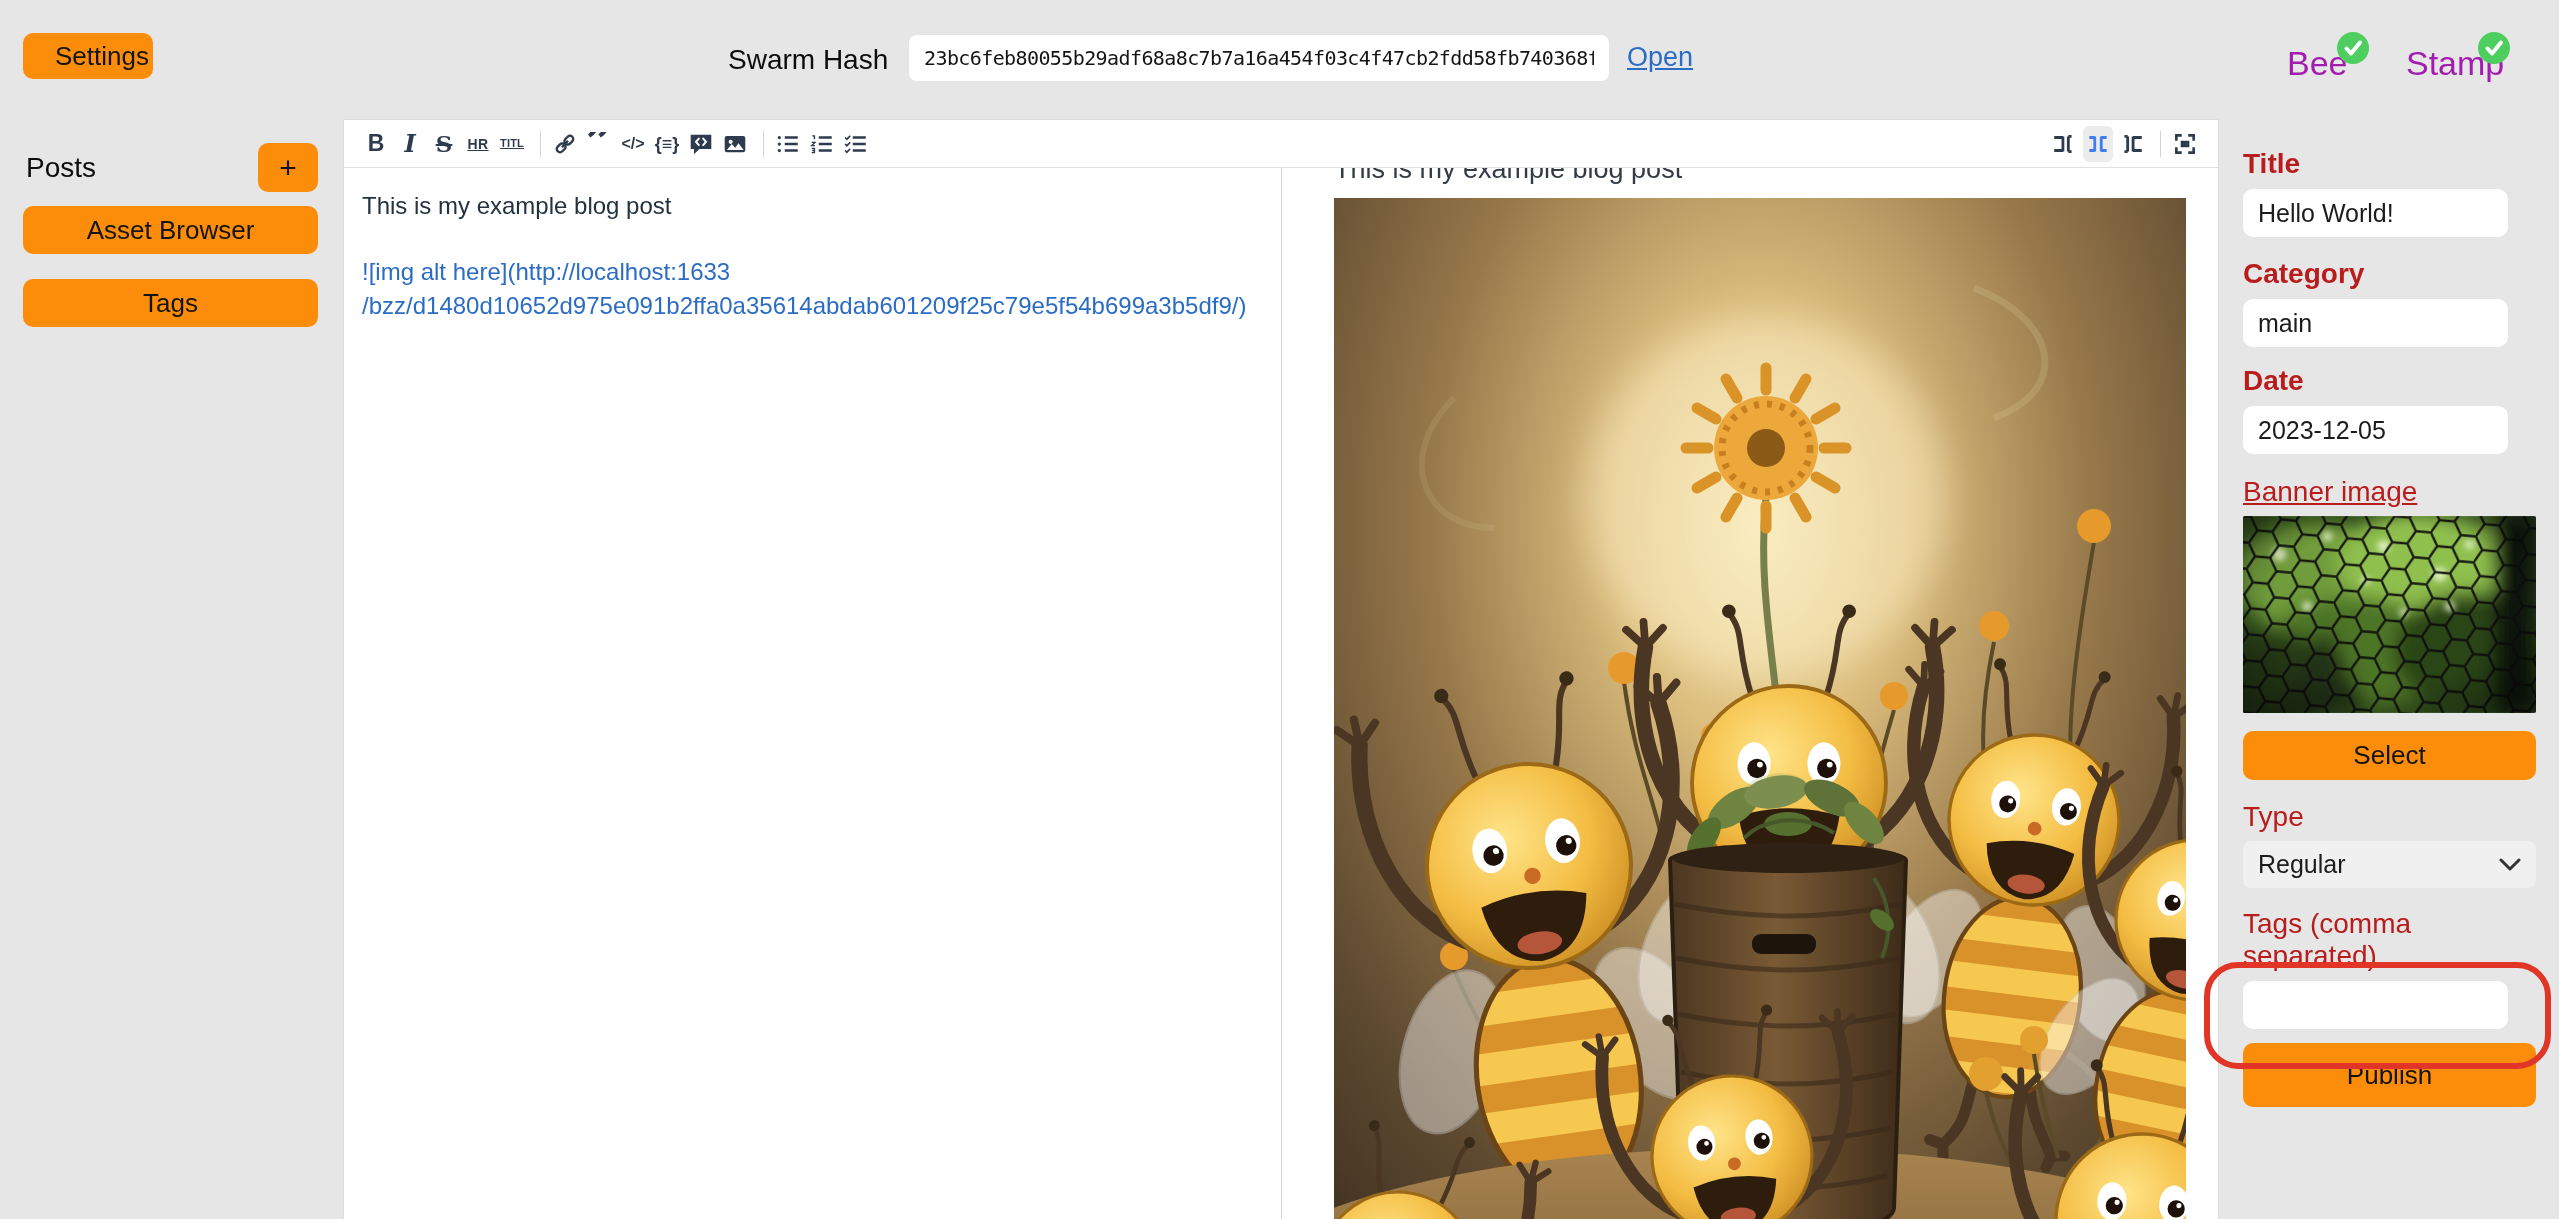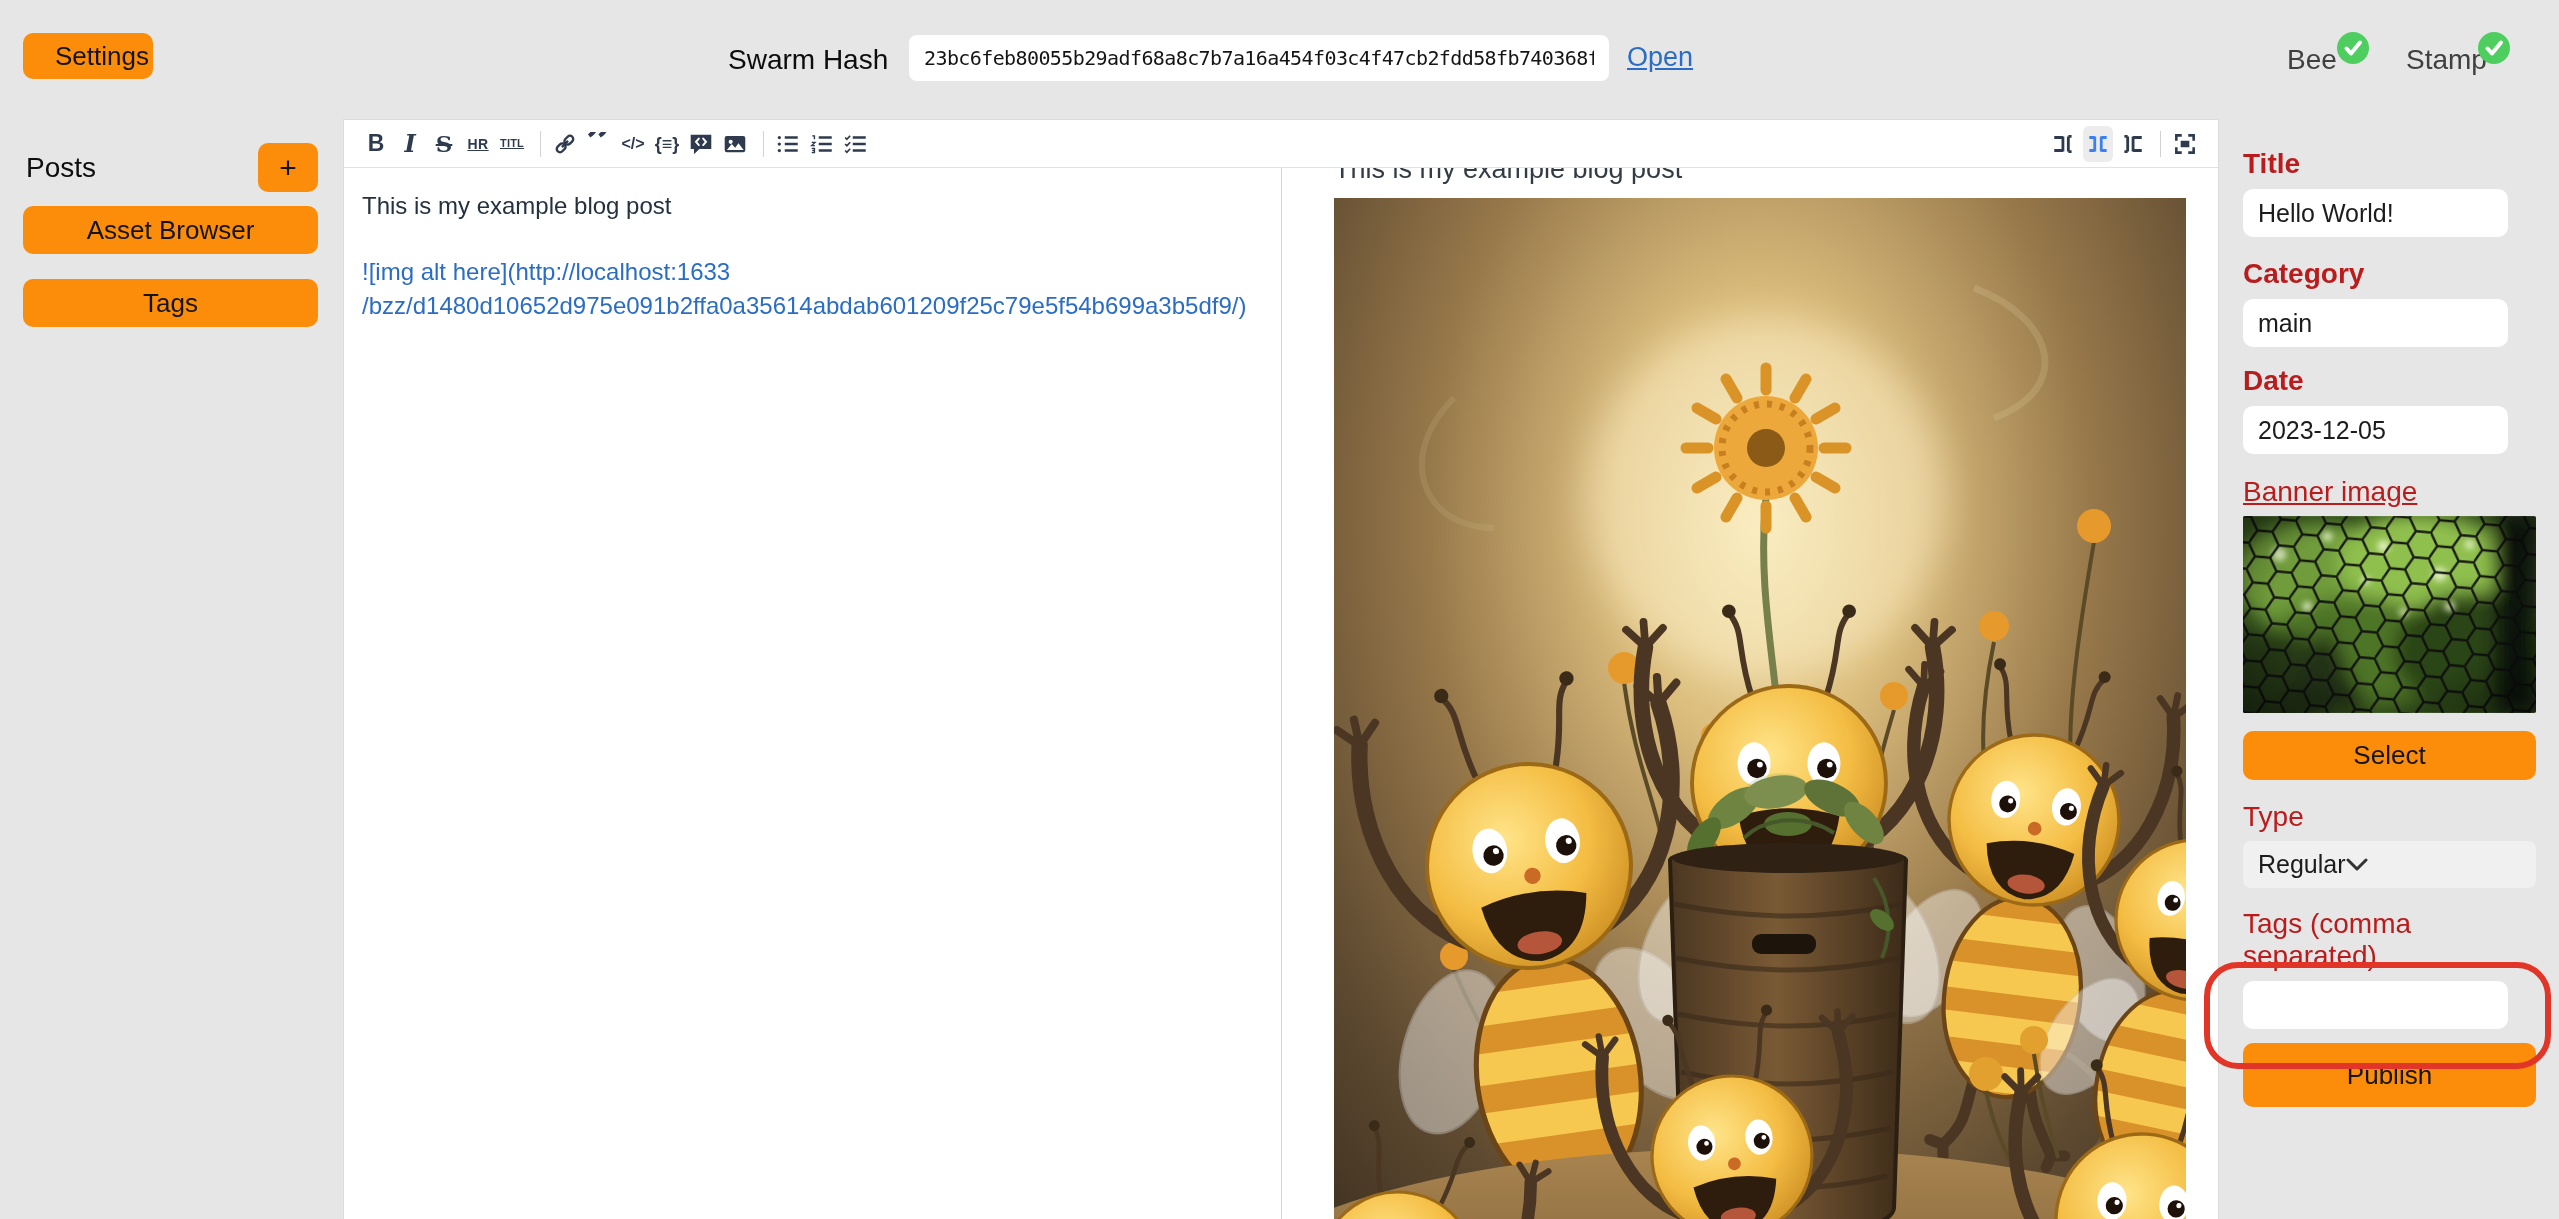--- a/index.html
+++ b/index.html
@@ -18,21 +18,21 @@
   
   .settings-btn{left:23px;top:33px;width:130px;height:46px;padding-left:34px;}
   .swarm-label{left:728px;top:44px;font-size:28px;color:#0d0d0d;}
   .hash-input{
     left:909px;top:35px;width:700px;height:46px;box-sizing:border-box;
     background:#fff;border:none;border-radius:8px;padding:0 15px;
     font-family:"DejaVu Sans Mono","Liberation Mono",monospace;
     font-size:20px;letter-spacing:-0.6px;color:#141414;outline:none;
   }
   .open-link{left:1627px;top:42px;font-size:27px;color:#2b6cc4;text-decoration:underline;cursor:pointer;}
-  .status-label{font-size:28px;color:#404040;}
+  .status-label{font-size:34px;color:#a21caf;}
   .bee-label{left:2287px;top:44px;}
   .stamp-label{left:2406px;top:44px;}
   .check-badge{width:34px;height:34px;}
   .check1{left:2336px;top:31px;}
   .check2{left:2477px;top:31px;}
   
   .posts-heading{left:26px;top:152px;font-size:28px;color:#0d0d0d;}
   .plus-btn{left:258px;top:143px;width:60px;height:49px;font-size:30px;}
   .asset-btn{left:23px;top:206px;width:295px;height:48px;}
   .reset-btn{left:23px;top:279px;width:295px;height:48px;}
@@ -88,21 +88,21 @@
   .lbl-tags{margin-top:20px;}
   .fld-input{
     margin-top:9px;width:265px;height:48px;box-sizing:border-box;display:block;
     background:#fff;border:none;border-radius:10px;padding:0 15px;outline:none;
     font-family:"Liberation Sans","DejaVu Sans",sans-serif;font-size:25px;color:#1c1c1c;
   }
   .banner-thumb{margin-top:8px;width:293px;height:197px;border-radius:2px;overflow:hidden;display:block;}
   .select-btn{margin-top:18px;width:293px;height:49px;}
   .type-select{
     margin-top:8px;width:293px;height:47px;box-sizing:border-box;border-radius:8px;
-    background:#f0f0f0;display:flex;align-items:center;justify-content:flex-start;
+    background:#f0f0f0;display:flex;align-items:center;justify-content:space-between;
     padding:0 15px;font-size:25px;color:#1c1c1c;cursor:pointer;
   }
   .publish-btn{margin-top:14px;width:293px;height:64px;}
   .publish-annotation{
     left:2204px;top:962px;width:335px;height:95px;
     border:6px solid #e13528;border-radius:34px;pointer-events:none;
   }
 </style>
 </head>
 <body>

